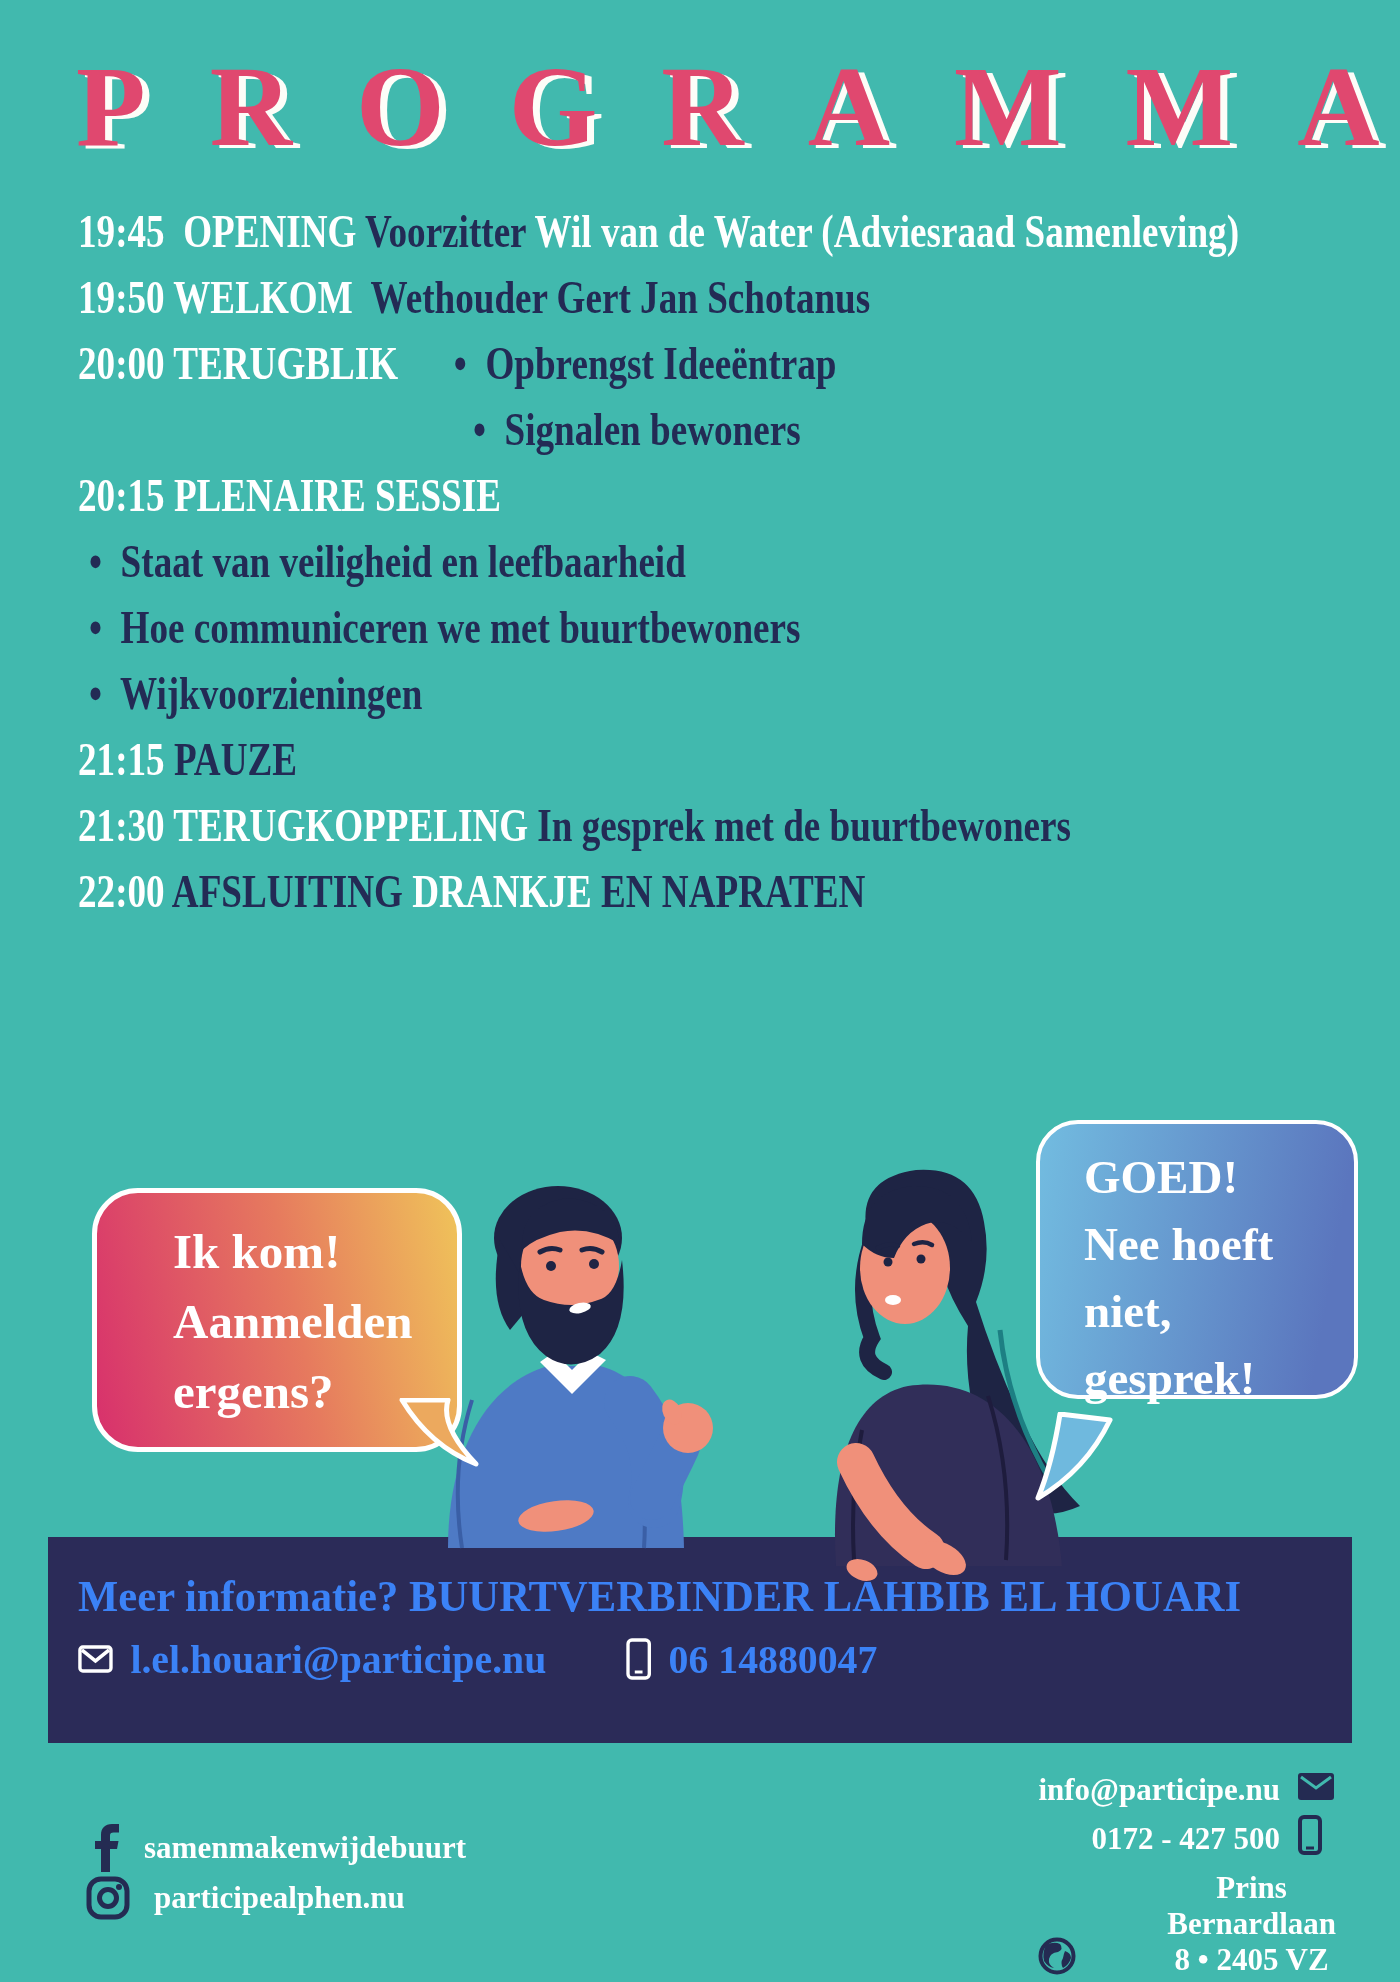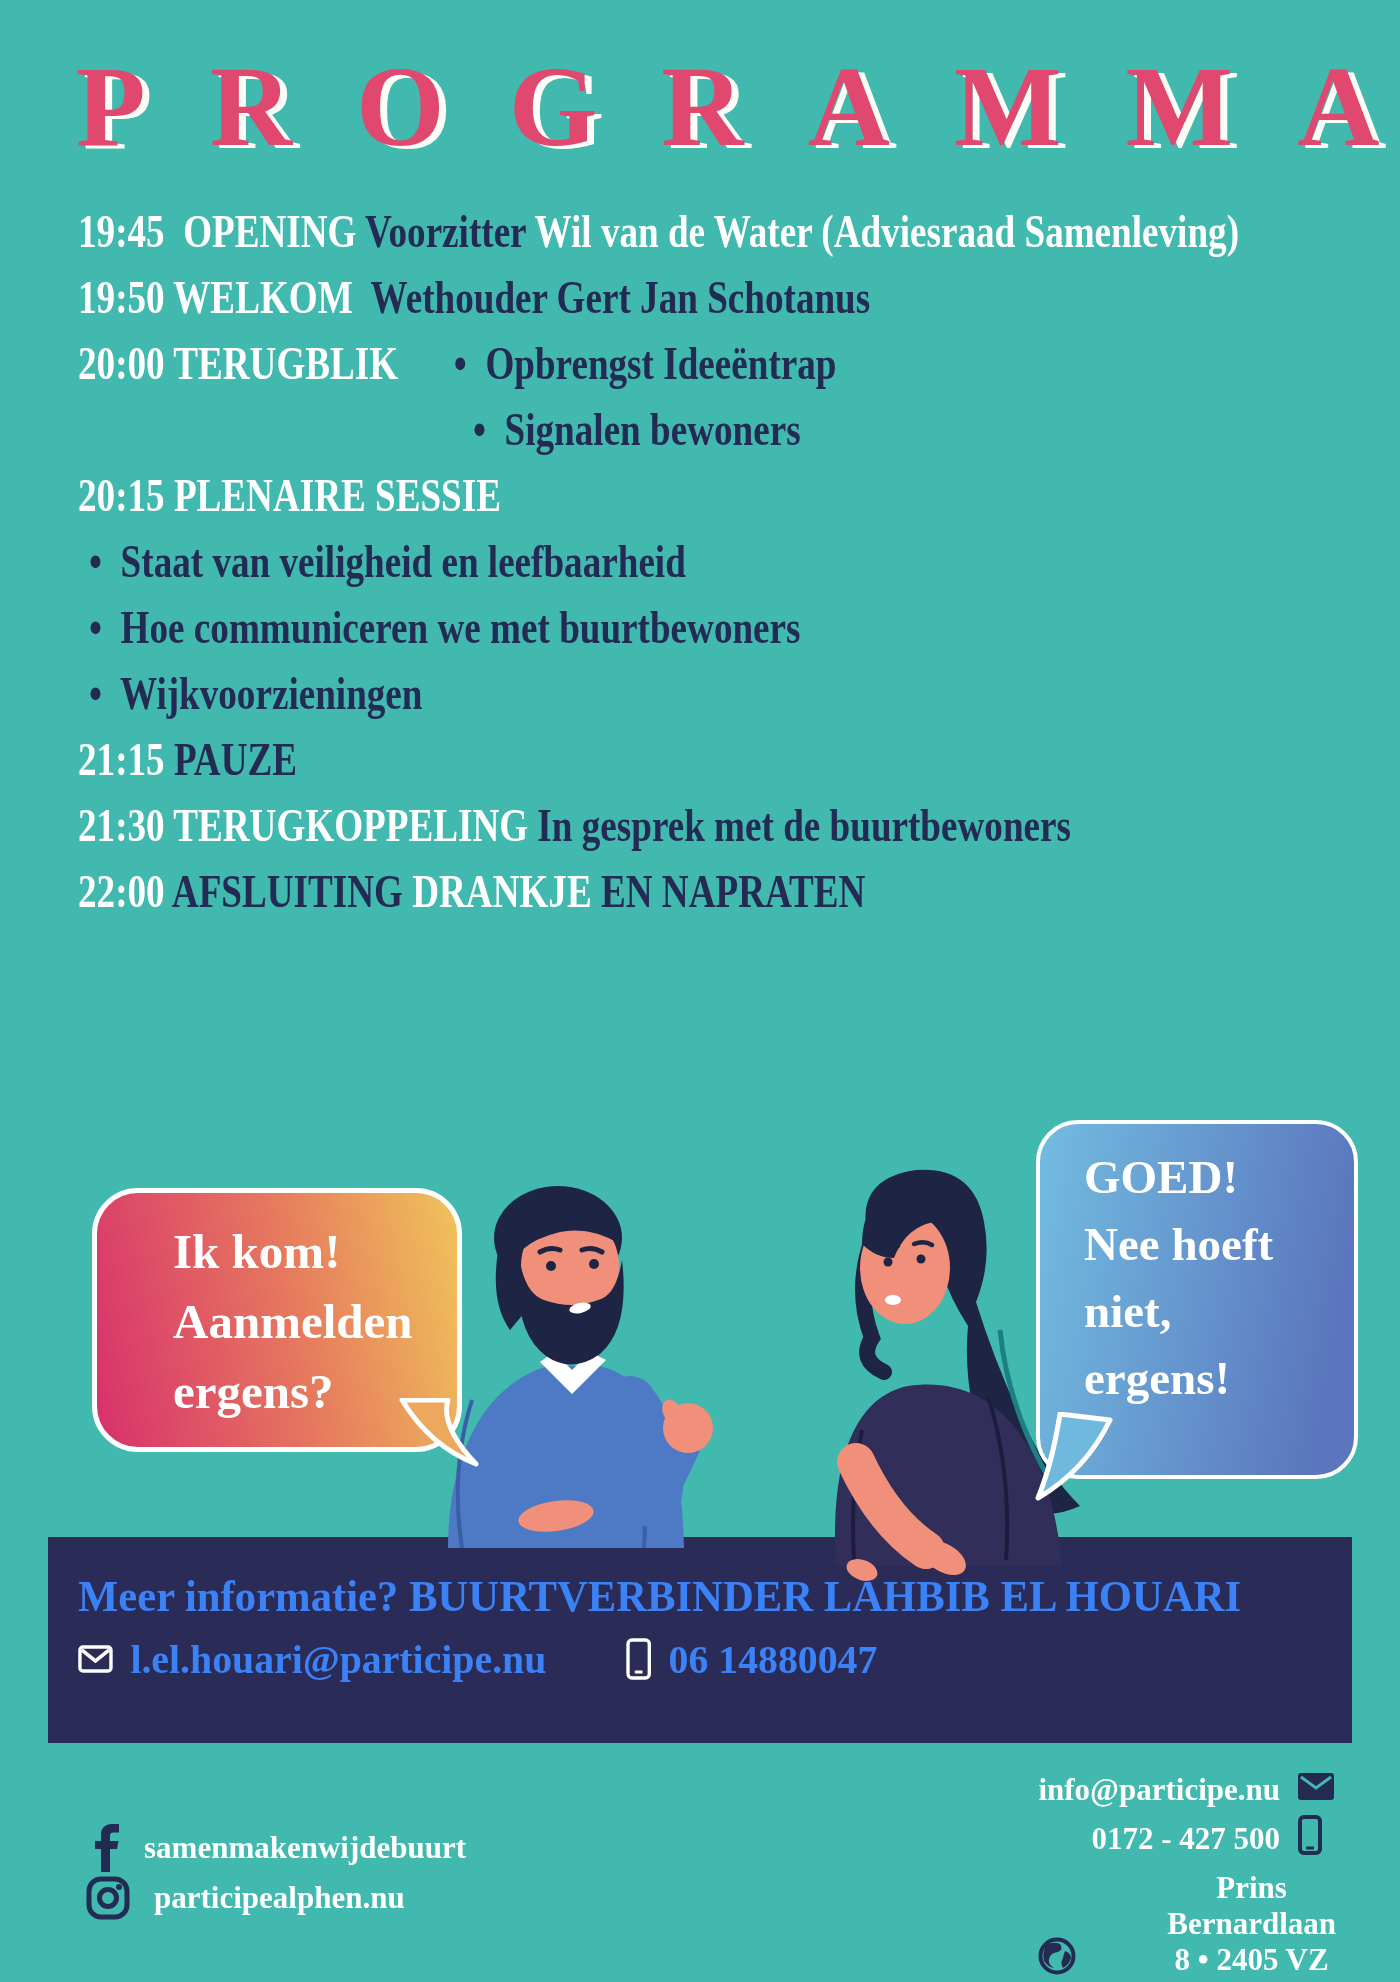--- a/index.html
+++ b/index.html
@@ -31,21 +31,21 @@
   .bubble{
     position:absolute;box-sizing:border-box;color:#fff;font-weight:bold;z-index:6;
   }
   .bubble-left{
     left:92px;top:1188px;width:370px;height:264px;
     border:5px solid #fff;border-radius:46px;
     background:linear-gradient(78deg,#d8336c 2%,#e67a5e 55%,#efc05a 98%);
     font-size:49px;line-height:70px;padding:24px 0 4px 76px;
   }
   .bubble-right{
-    left:1036px;top:1120px;width:322px;height:359px;
+    left:1036px;top:1120px;width:322px;height:279px;
     border:4px solid #fff;border-radius:42px;
     background:linear-gradient(100deg,#72bce0 0%,#5b76be 88%);
     font-size:47px;line-height:67px;padding:20px 0 16px 44px;
   }
   .tail{position:absolute;z-index:6;}
   
   .people{position:absolute;left:0;top:0;z-index:4;}
   
   .banner{
     position:absolute;left:48px;top:1537px;width:1304px;height:206px;
@@ -150,21 +150,21 @@
       <div>ergens?</div>
     </div>
   <svg class="tail" style="left:388px;top:1398px;" width="100" height="82" viewBox="0 0 100 82">
     <path d="M14,2 Q42,48 88,66 Q52,28 60,2 Z" fill="#eca95e" stroke="#ffffff" stroke-width="5" stroke-linejoin="round"></path>
   </svg>
 
   <div class="bubble bubble-right">
       <div>GOED!</div>
       <div>Nee hoeft</div>
       <div>niet,</div>
-      <div>ergens!</div>
+      <div>gesprek!</div>
     </div>
   <svg class="tail" style="left:1034px;top:1412px;" width="95" height="92" viewBox="0 0 95 92">
     <path d="M26,2 Q18,52 4,86 Q52,58 76,8 Z" fill="#6fb9de" stroke="#ffffff" stroke-width="5" stroke-linejoin="round"></path>
   </svg>
 
   <div class="banner">
     <div class="banner-line1">Meer informatie? BUURTVERBINDER LAHBIB EL HOUARI</div>
     <div class="banner-line2">
       <svg width="36" height="28" viewBox="0 0 36 28">
         <rect x="2" y="2" width="32" height="24" rx="3" fill="none" stroke="#ffffff" stroke-width="3.5"></rect>

